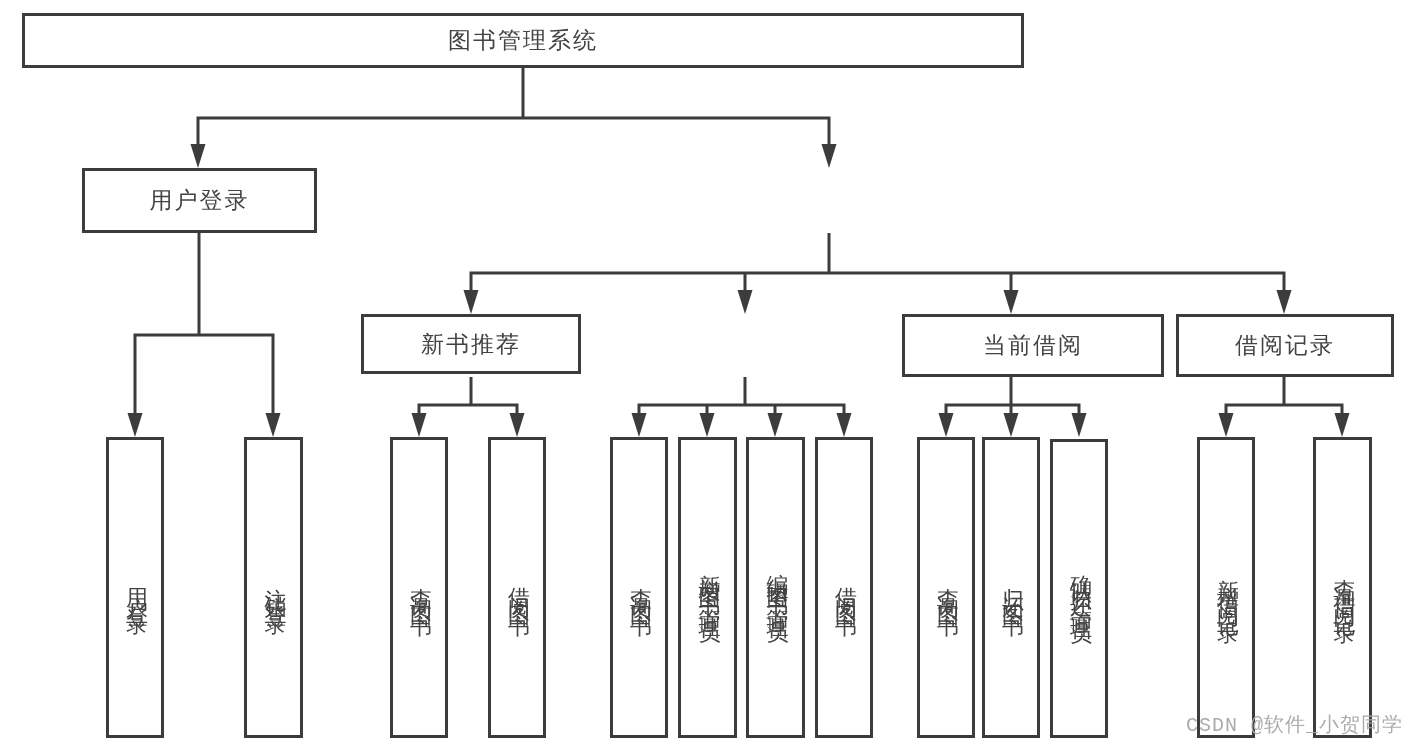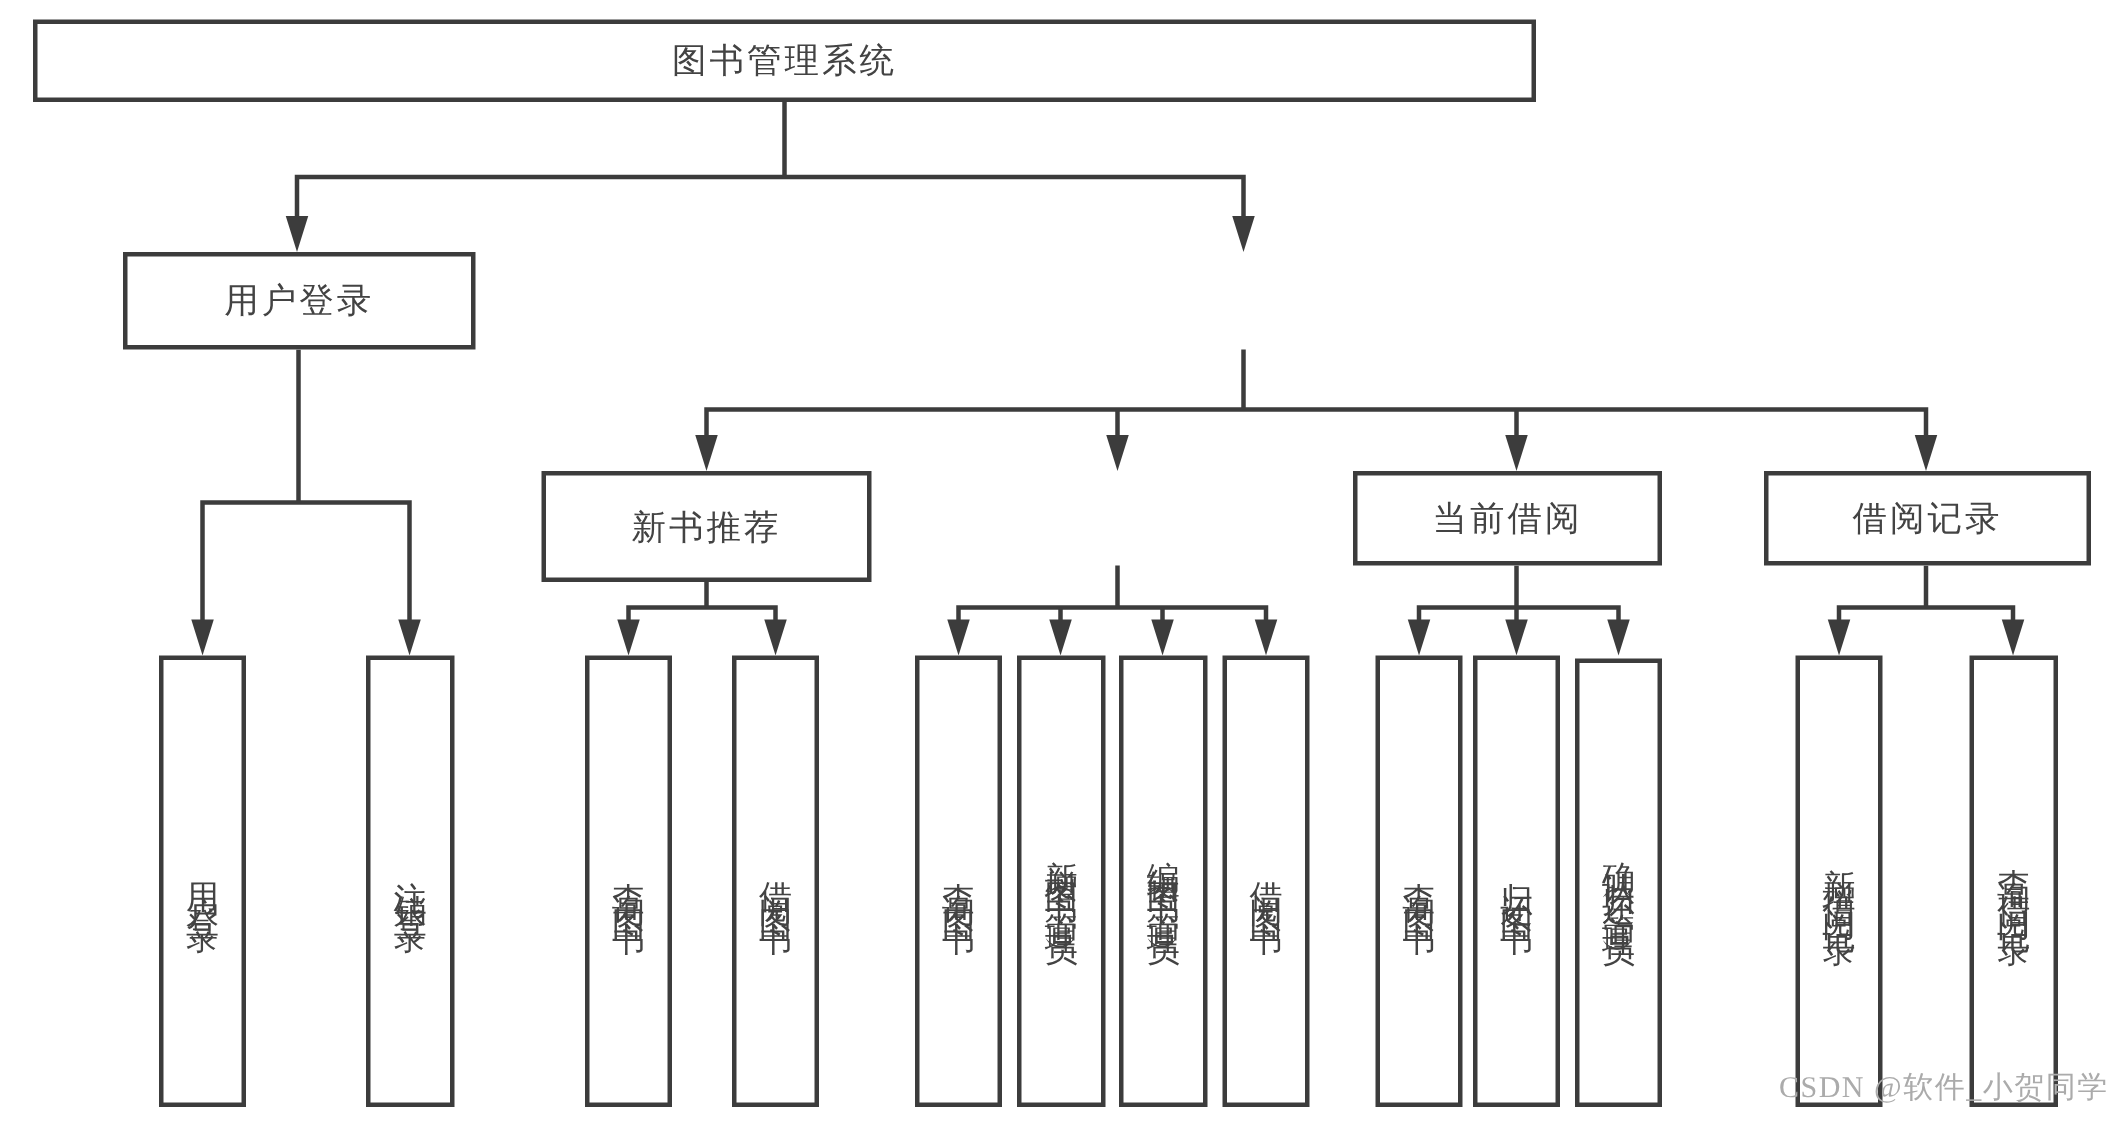--- a/index.html
+++ b/index.html
@@ -1,18 +1,18 @@
 <!DOCTYPE html>
 <html><head>
 <meta charset="utf-8">
 <style>
   html,body{margin:0;padding:0;background:#ffffff;}
   #canvas{
     position:relative;width:1405px;height:747px;background:#ffffff;overflow:hidden;
-    font-family:Liberation Serif, serif;
+    font-family:Liberation Mono, monospace;
   }
   .node{
     position:absolute;box-sizing:border-box;background:#ffffff;
     border:3px solid #3c3c3c;color:#434343;
     display:flex;align-items:center;justify-content:center;
     z-index:2;
   }
   .hbox{font-size:23px;letter-spacing:2px;white-space:nowrap;}
   .vbox{
     font-size:22px;
@@ -66,22 +66,22 @@
 
     <path d="M1284 377 V406.5 M1224.5 405 H1343.5 M1226 405 V418 M1342 405 V418"></path>
     <polygon points="1218.5,413 1233.5,413 1226,437"></polygon>
     <polygon points="1334.5,413 1349.5,413 1342,437"></polygon>
   </svg>
 
   <div class="node hbox" style="left:22px;top:13px;width:1002px;height:55px">图书管理系统</div>
 
   <div class="node hbox" style="left:82px;top:168px;width:235px;height:65px">用户登录</div>
 
-  <div class="node hbox" style="left:361px;top:314px;width:220px;height:74px">新书推荐</div>
-  <div class="node hbox" style="left:902px;top:314px;width:206px;height:63px">当前借阅</div>
+  <div class="node hbox" style="left:361px;top:314px;width:220px;height:60px">新书推荐</div>
+  <div class="node hbox" style="left:902px;top:314px;width:262px;height:63px">当前借阅</div>
   <div class="node hbox" style="left:1176px;top:314px;width:218px;height:63px">借阅记录</div>
 
   <div class="node vbox" style="left:106px;top:437px;width:58px;height:301px">用户登录</div>
   <div class="node vbox" style="left:244px;top:437px;width:59px;height:301px">注销登录</div>
 
   <div class="node vbox" style="left:390px;top:437px;width:58px;height:301px">查询图书</div>
   <div class="node vbox" style="left:488px;top:437px;width:58px;height:301px">借阅图书</div>
 
   <div class="node vbox" style="left:610px;top:437px;width:58px;height:301px">查询图书</div>
   <div class="node vbox long" style="left:678px;top:437px;width:59px;height:301px">新增图书（管理员）</div>

